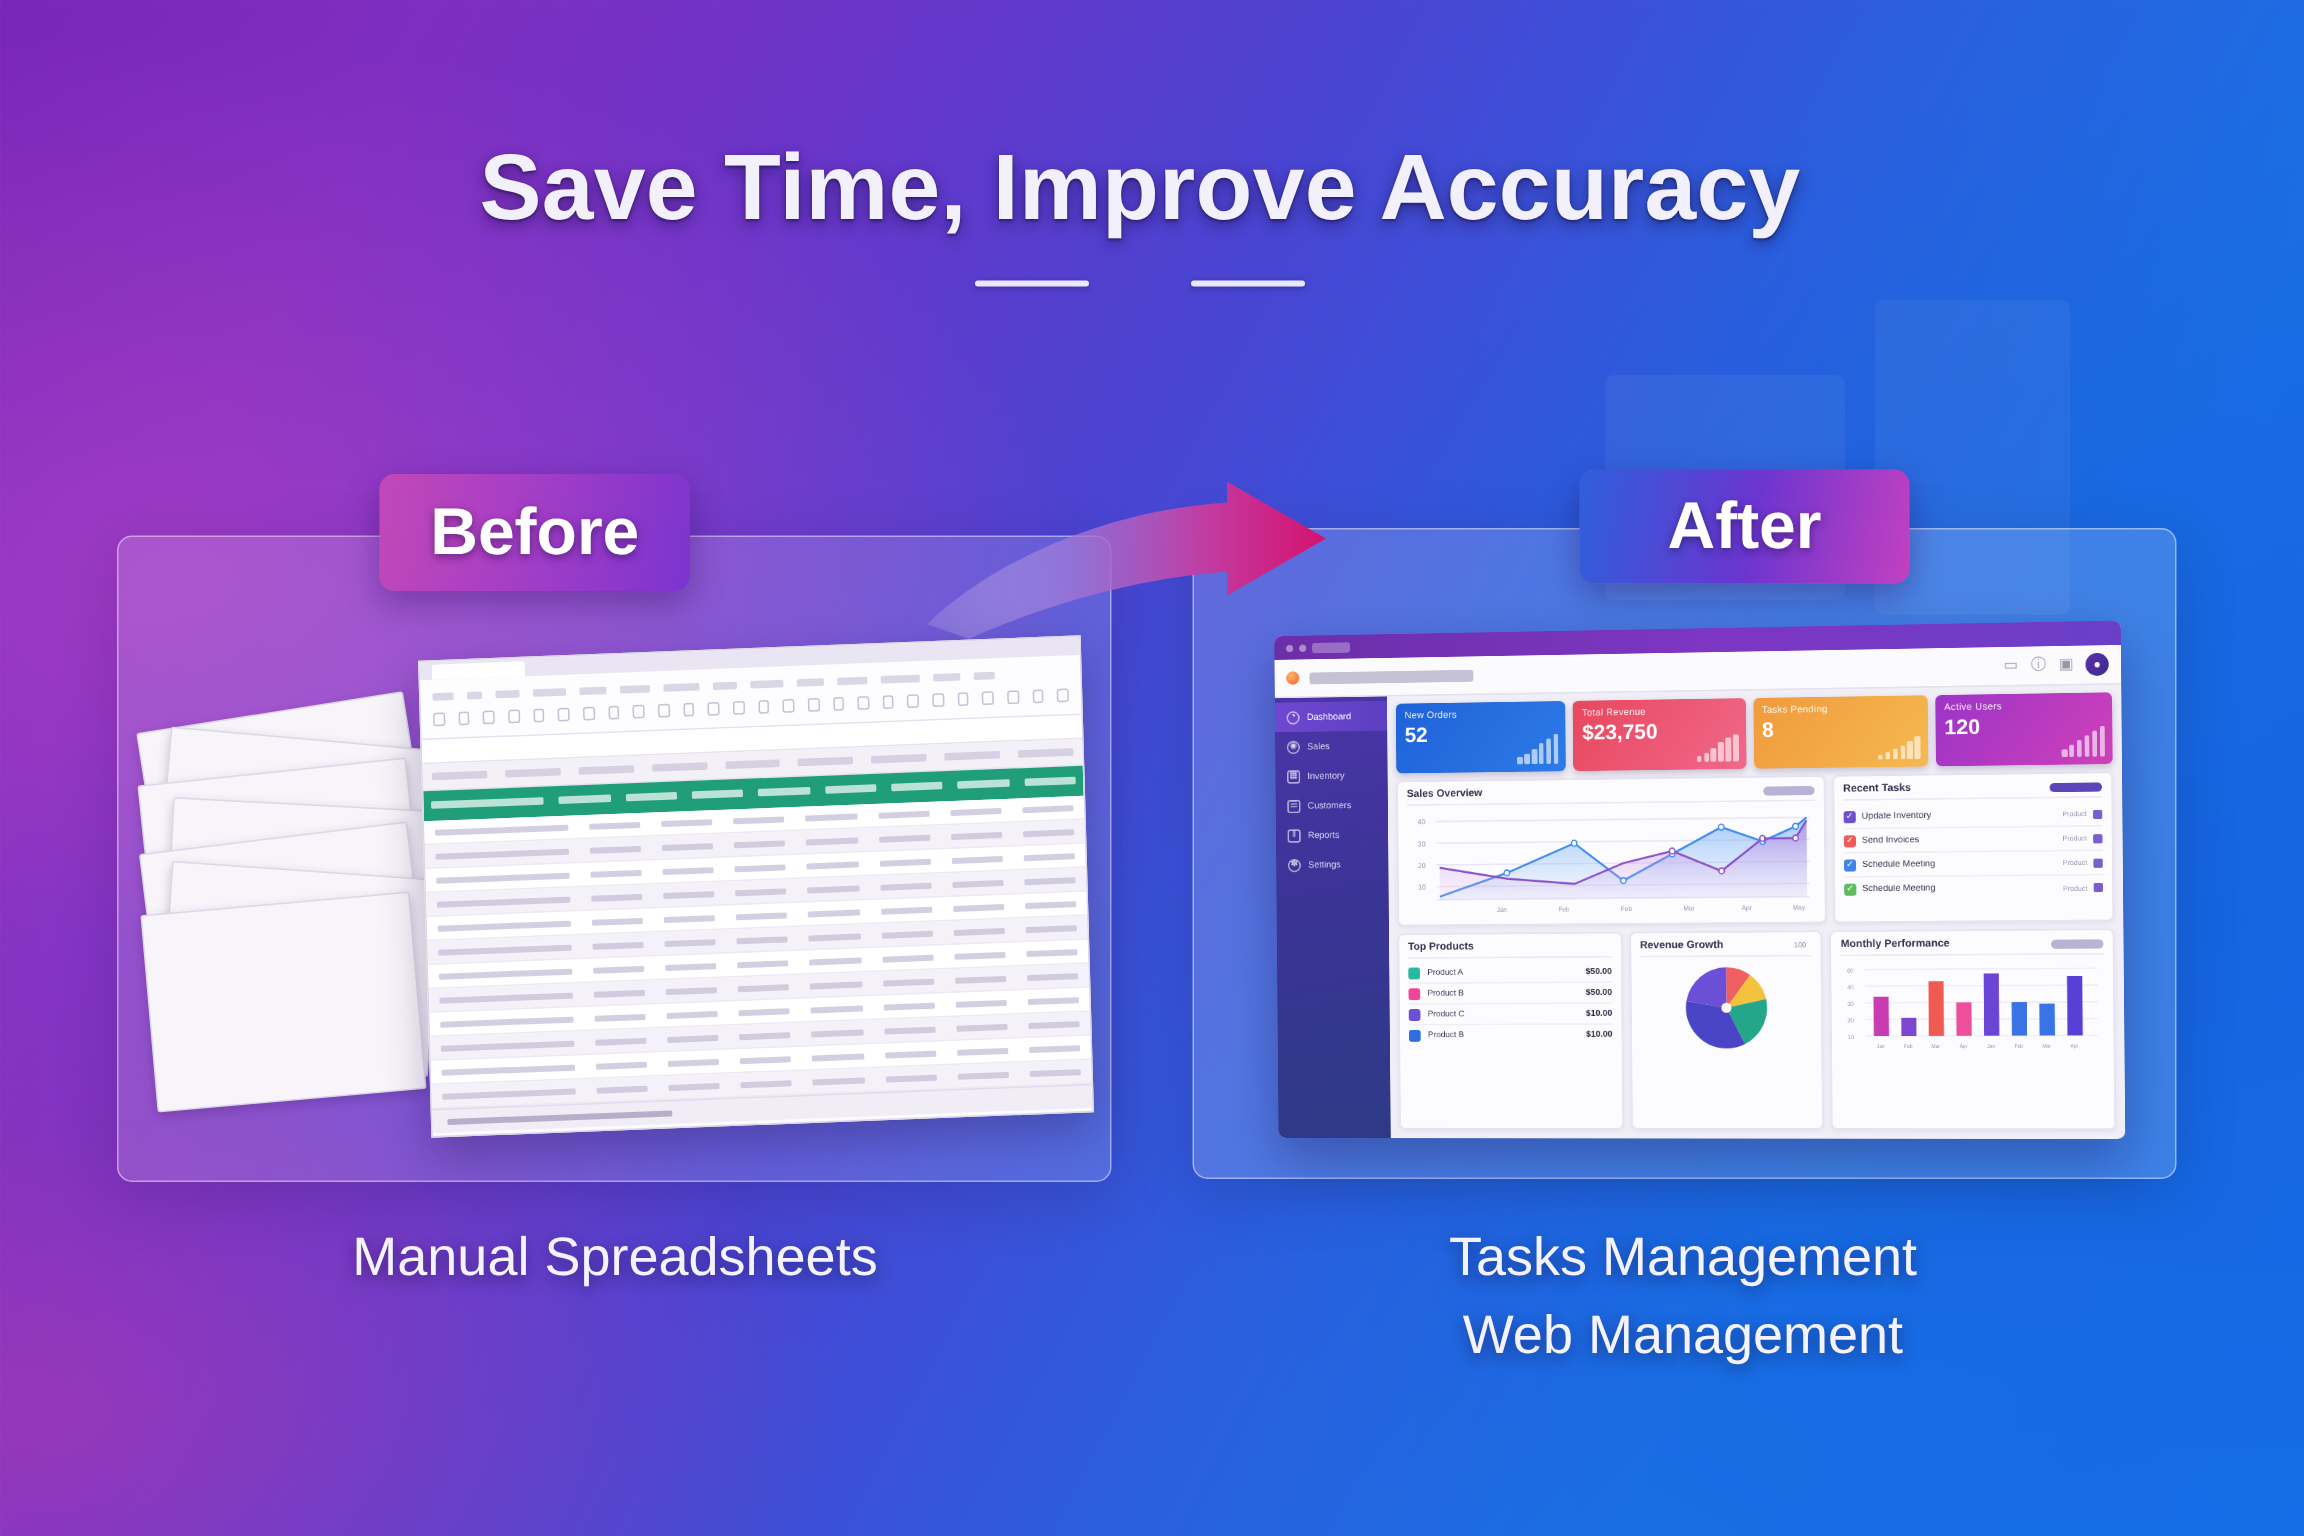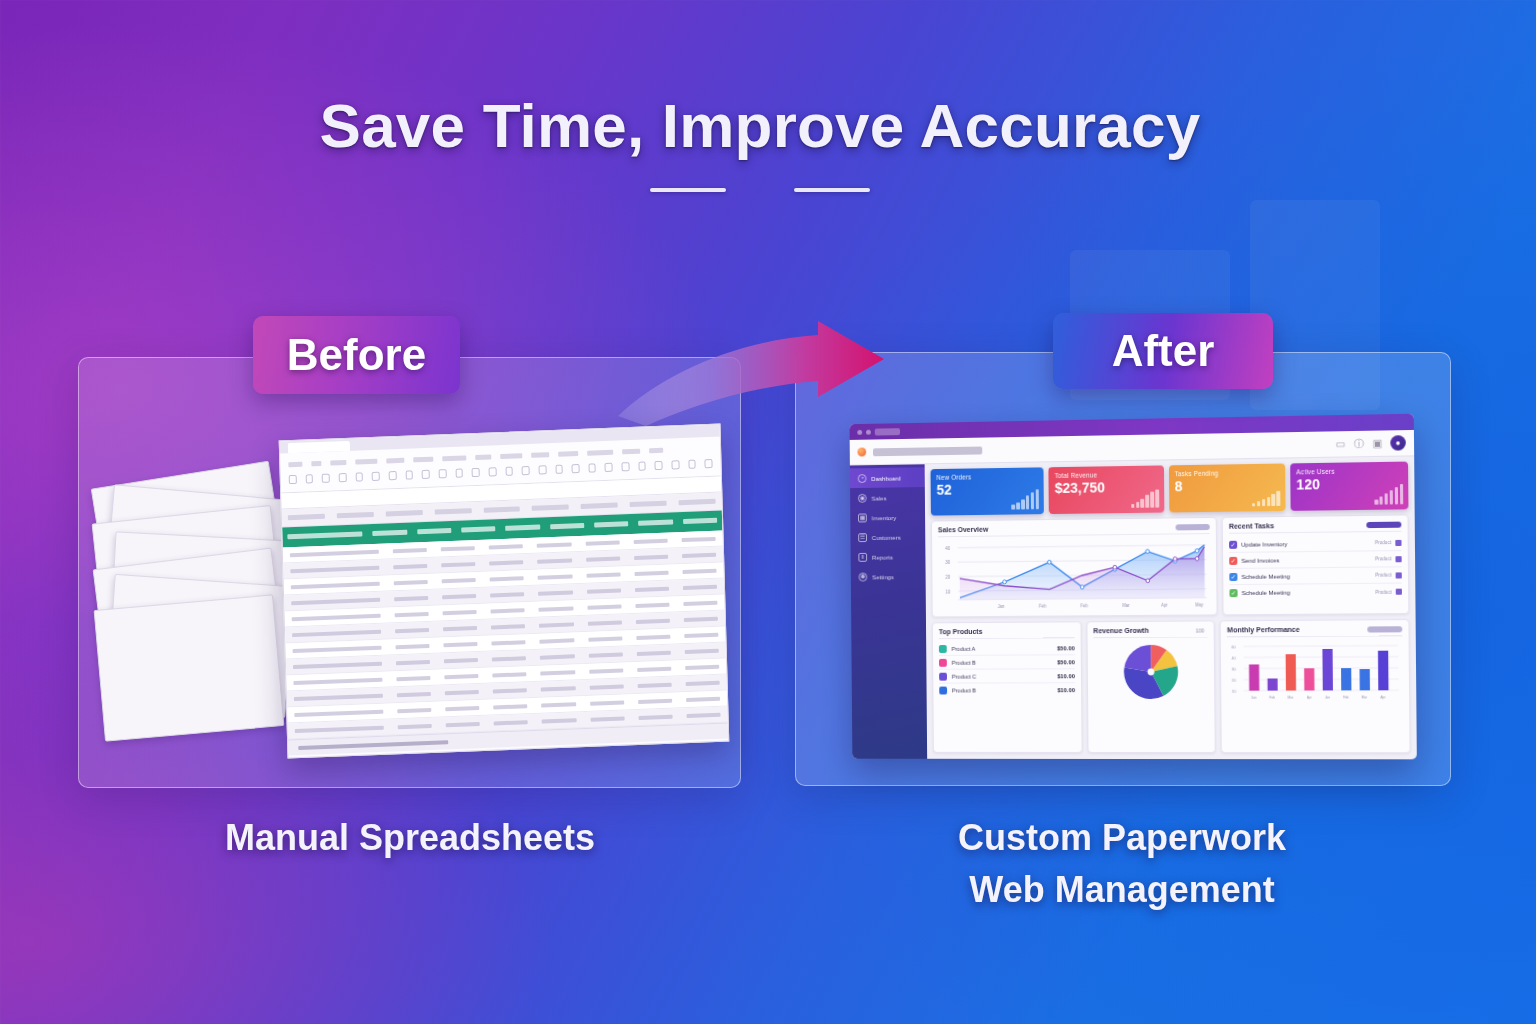--- a/index.html
+++ b/index.html
@@ -192,21 +192,21 @@
   .prow:last-child{ border-bottom:none;}
   .swatch{ width:8px; height:8px; border-radius:2px;}
   .pname{ font-size:5.6px; color:#413a5d; flex:1;}
   .pprice{ font-size:5.8px; color:#2f2a45; font-weight:bold;}
 
   svg{ display:block; }
 
   
   .caption{
     position:absolute; text-align:center; z-index:7; color:#f4f2fb;
-    font-size:36px; font-weight:bold; line-height:1.45;
+    font-size:36px; font-weight:normal; line-height:1.45;
     text-shadow:0 3px 10px rgba(20,10,60,.5);
     white-space:nowrap;
   }
   #caption-before{ left:110px; top:812px; width:600px;}
   #caption-after { left:822px; top:812px; width:600px;}
 </style>
 </head>
 <body>
 
 <div class="bg-texture"></div>
@@ -741,15 +741,15 @@
   </div>
 </div>
 
 <div class="badge" id="badge-before">Before</div>
 <div class="badge" id="badge-after">After</div>
 
 <div class="caption" id="caption-before">
   <div>Manual Spreadsheets</div>
 </div>
 <div class="caption" id="caption-after">
-  <div>Custom Paperwork</div>
+  <div>Tasks Management</div>
   <div>Web Management</div>
 </div>
 
 </body></html>

